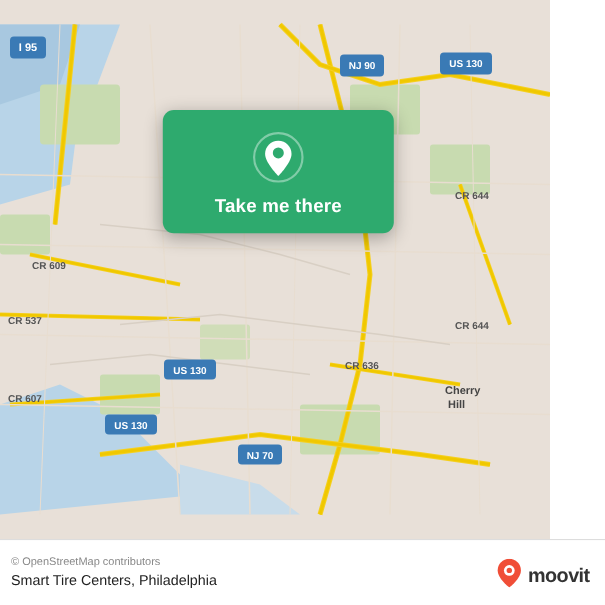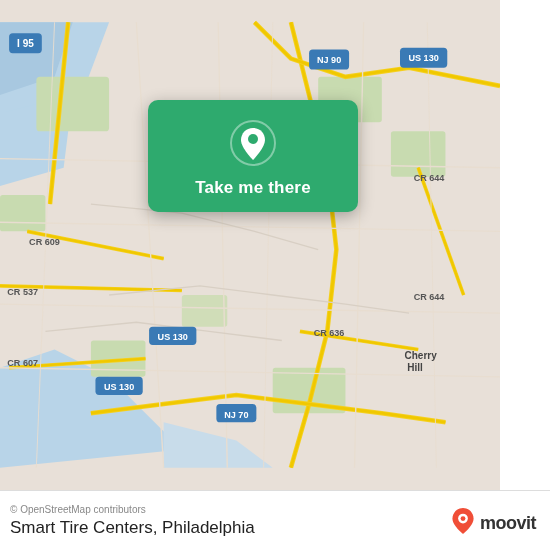--- a/index.html
+++ b/index.html
@@ -71,21 +71,21 @@
       flex-direction: column;
     }
 
     #attribution {
       font-size: 10px;
       color: #888;
       margin-bottom: 3px;
     }
 
     #location-name {
-      font-size: 17px;
+      font-size: 13px;
       color: #222;
       font-weight: 500;
     }
 
     #moovit-logo {
       display: flex;
       align-items: flex-end;
       gap: 4px;
     }
 

